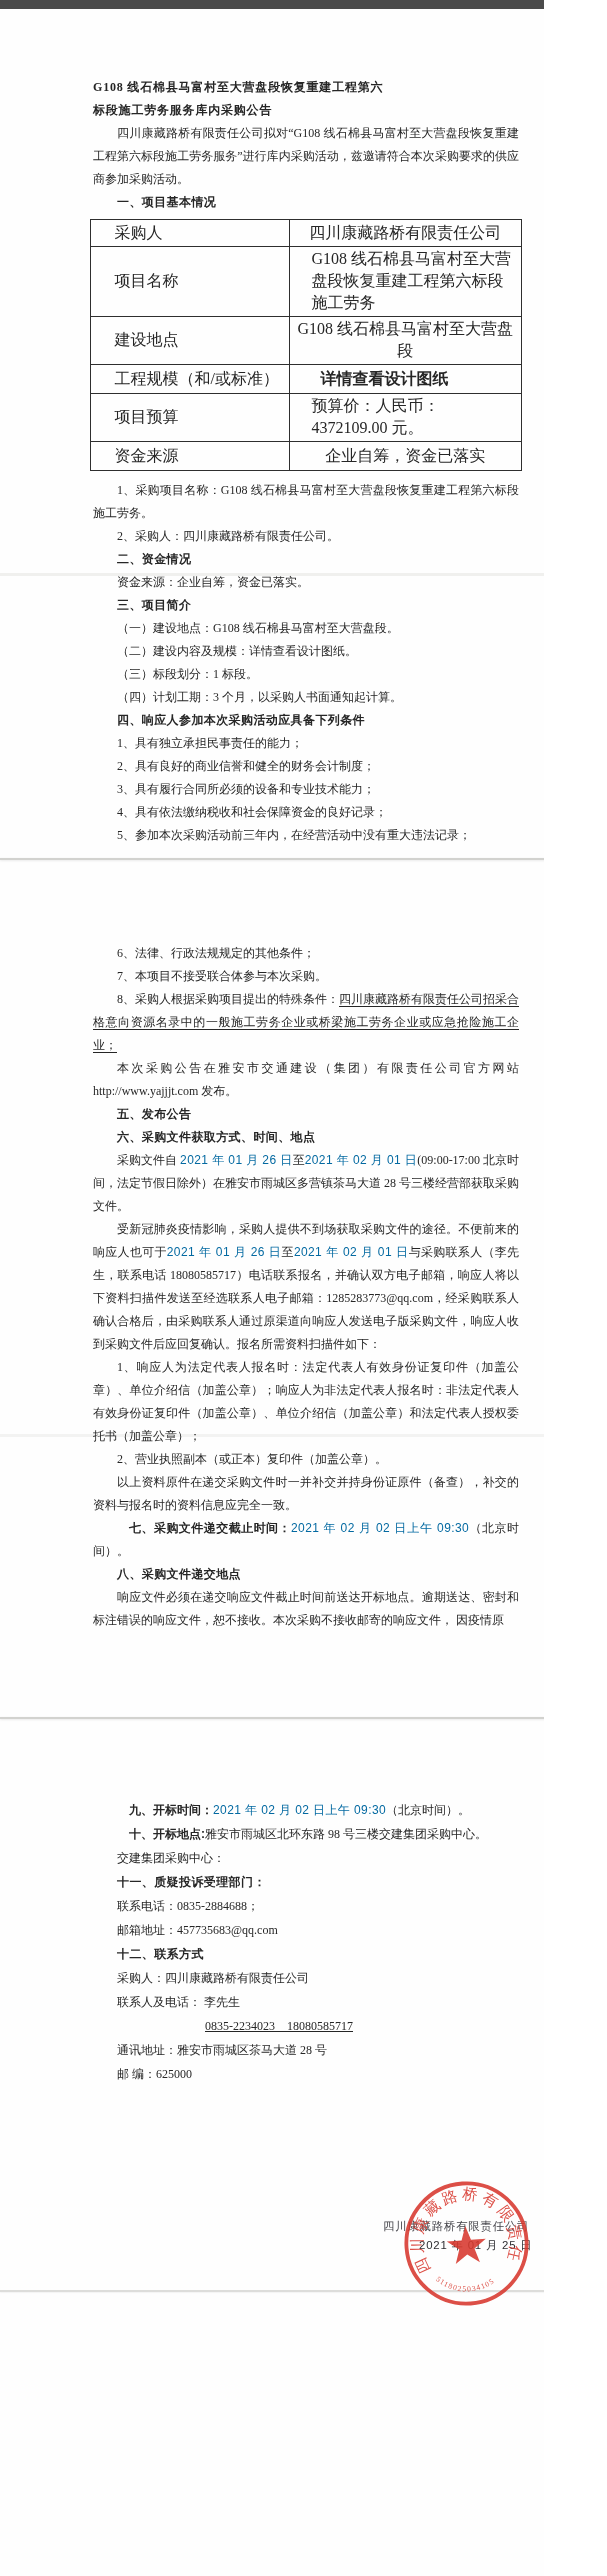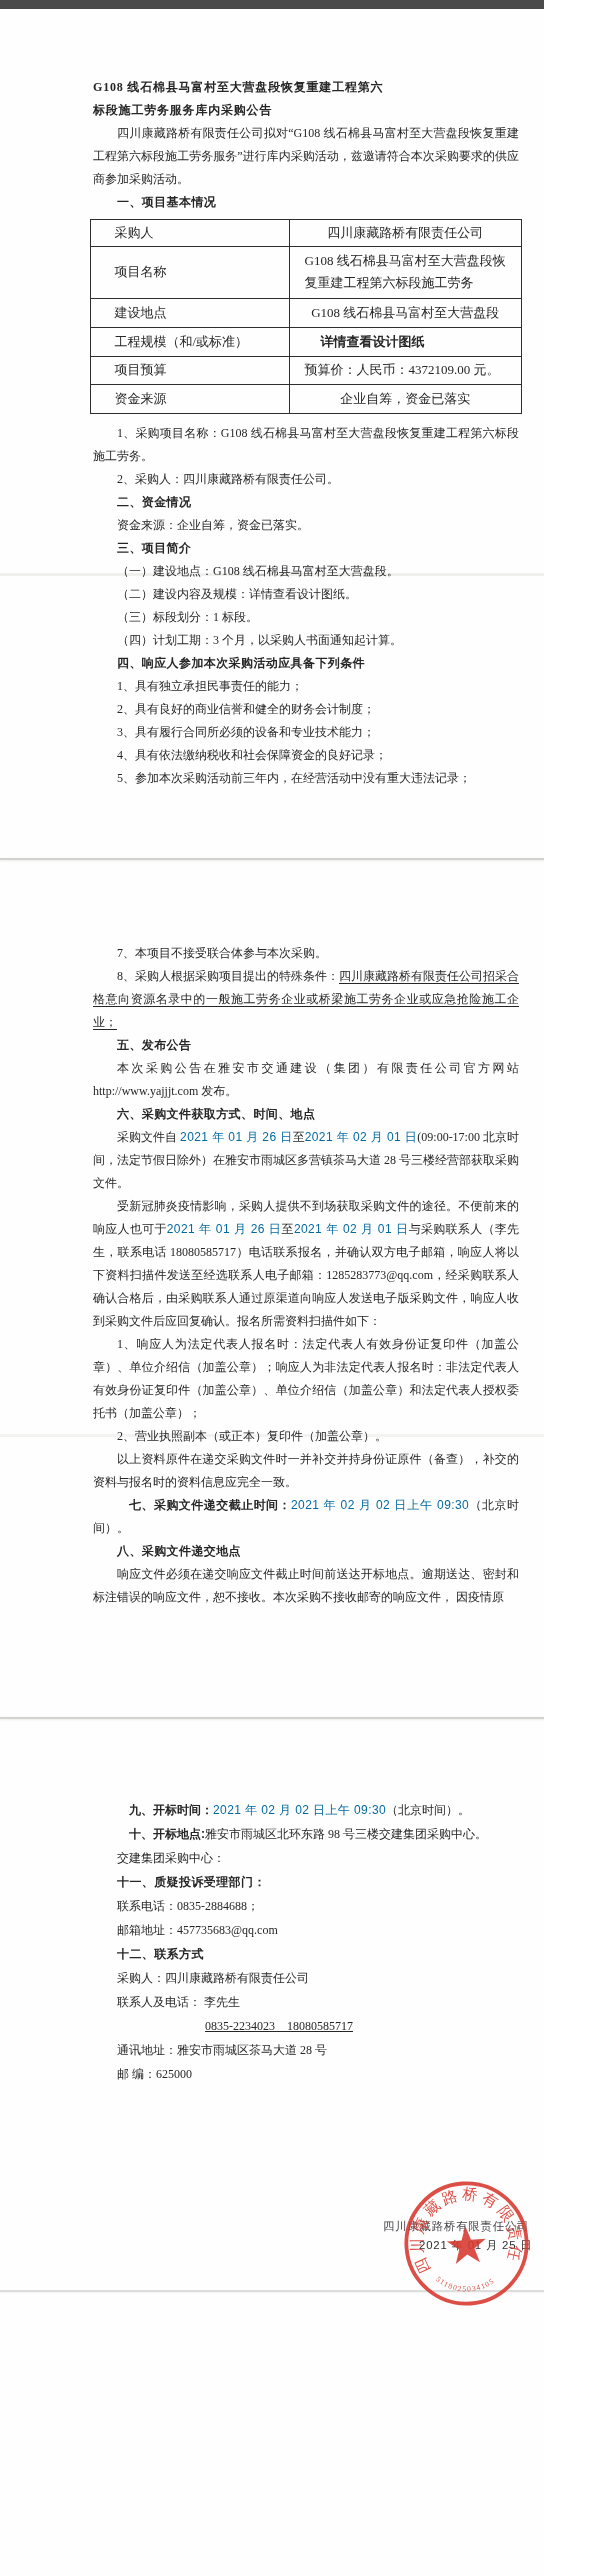--- a/index.html
+++ b/index.html
@@ -6,26 +6,26 @@
   #doc{position:relative;width:544px;height:2576px;background:#fefefe;overflow:hidden;
        font-family:"Liberation Serif","DejaVu Serif",serif;color:#262626;}
   .flow{position:absolute;left:93px;width:426px;}
   .flow p{margin:0;font-size:12px;line-height:23px;text-align:justify;}
   #page3.flow p{line-height:24px;}
   p.ind{text-indent:24px;}
   .hd{font-family:"Liberation Sans","DejaVu Sans",sans-serif;font-weight:700;letter-spacing:0.4px;}
   .hdinline{font-family:"Liberation Sans","DejaVu Sans",sans-serif;font-weight:700;margin-left:12px;}
   .title{font-size:17.5px;line-height:35px;font-weight:700;text-align:center;text-indent:0;
          font-family:"Liberation Serif","DejaVu Serif",serif;letter-spacing:0.8px;}
-  table.info{border-collapse:collapse;margin:4.6px 0 7.6px -3px;width:432px;font-size:13px;table-layout:fixed;}
+  table.info{border-collapse:collapse;margin:4.6px 0 7.6px -3px;width:432px;font-size:16px;table-layout:fixed;}
   table.info td{border:0.8px solid #2e2e2e;vertical-align:middle;line-height:22px;}
   td.lbl{width:173px;padding-left:23.5px;}
   td.val{padding:1.5px 6px;}
   td.c{text-align:center;}
-  td.l14{padding-left:15px;}
+  td.l14{padding-left:22px;}
   td.l40{padding-left:31px;font-weight:bold;}
   .u{text-decoration:underline;text-underline-offset:3px;}
   .df{font-family:"Liberation Sans","DejaVu Sans",sans-serif;color:#0369a1;letter-spacing:0.4px;}
   .pre{white-space:pre;}
   .indent-phone{padding-left:112px;text-decoration:underline;}
   .band{position:absolute;left:0;width:607px;}
   #topedge{top:0;height:9px;background:#4b4b4b;}
   #artifact1{top:573px;height:3px;background:#e3e3e0;opacity:.55;}
   #artifact2{top:1434px;height:3px;background:#e7e7e4;opacity:.45;}
   #pagebreak1{top:858px;height:2.3px;background:#d2d2cf;box-shadow:0 0.8px 2.3px rgba(0,0,0,.10);}
@@ -95,24 +95,25 @@
     <p class="ind">（四）计划工期：3 个月，以采购人书面通知起计算。</p>
     <p class="ind hd">四、响应人参加本次采购活动应具备下列条件</p>
     <p class="ind">1、具有独立承担民事责任的能力；</p>
     <p class="ind">2、具有良好的商业信誉和健全的财务会计制度；</p>
     <p class="ind">3、具有履行合同所必须的设备和专业技术能力；</p>
     <p class="ind">4、具有依法缴纳税收和社会保障资金的良好记录；</p>
     <p class="ind">5、参加本次采购活动前三年内，在经营活动中没有重大违法记录；</p>
   </div>
 
   <div class="flow" id="page2" style="top:942px;">
+    <p class="ind">6、法律、行政法规规定的其他条件；</p>
     <p class="ind">7、本项目不接受联合体参与本次采购。</p>
     <p class="ind"><span>8、采购人根据采购项目提出的特殊条件：</span><span class="u">四川康藏路桥有限责任公司招采合格意向资源名录中的一般施工劳务企业或桥梁施工劳务企业或应急抢险施工企业；</span></p>
+    <p class="ind">本次采购公告在雅安市交通建设（集团）有限责任公司官方网站 http://www.yajjjt.com 发布。</p>
     <p class="ind hd">五、发布公告</p>
-    <p class="ind">本次采购公告在雅安市交通建设（集团）有限责任公司官方网站 http://www.yajjjt.com 发布。</p>
     <p class="ind hd">六、采购文件获取方式、时间、地点</p>
     <p class="ind"><span>采购文件自 </span><span class="df">2021 年 01 月 26 日</span><span>至</span><span class="df">2021 年 02 月 01 日</span><span>(09:00-17:00 北京时间，法定节假日除外）在雅安市雨城区多营镇茶马大道 28 号三楼经营部获取采购文件。</span></p>
     <p class="ind"><span>受新冠肺炎疫情影响，采购人提供不到场获取采购文件的途径。不便前来的响应人也可于</span><span class="df">2021 年 01 月 26 日</span><span>至</span><span class="df">2021 年 02 月 01 日</span><span>与采购联系人（李先生，联系电话 18080585717）电话联系报名，并确认双方电子邮箱，响应人将以下资料扫描件发送至经选联系人电子邮箱：1285283773@qq.com，经采购联系人确认合格后，由采购联系人通过原渠道向响应人发送电子版采购文件，响应人收到采购文件后应回复确认。报名所需资料扫描件如下：</span></p>
     <p class="ind">1、响应人为法定代表人报名时：法定代表人有效身份证复印件（加盖公章）、单位介绍信（加盖公章）；响应人为非法定代表人报名时：非法定代表人有效身份证复印件（加盖公章）、单位介绍信（加盖公章）和法定代表人授权委托书（加盖公章）；</p>
     <p class="ind">2、营业执照副本（或正本）复印件（加盖公章）。</p>
     <p class="ind">以上资料原件在递交采购文件时一并补交并持身份证原件（备查），补交的资料与报名时的资料信息应完全一致。</p>
     <p class="ind"><span class="hdinline">七、采购文件递交截止时间：</span><span class="df">2021 年 02 月 02 日上午 09:30</span><span>（北京时间）。</span></p>
     <p class="ind hd">八、采购文件递交地点</p>
     <p class="ind">响应文件必须在递交响应文件截止时间前送达开标地点。逾期送达、密封和标注错误的响应文件，恕不接收。本次采购不接收邮寄的响应文件， 因疫情原</p>
   </div>

